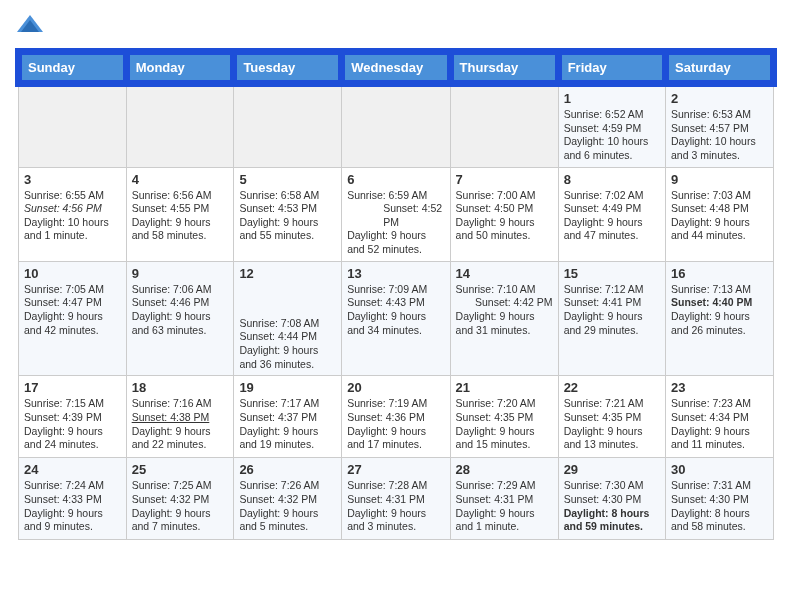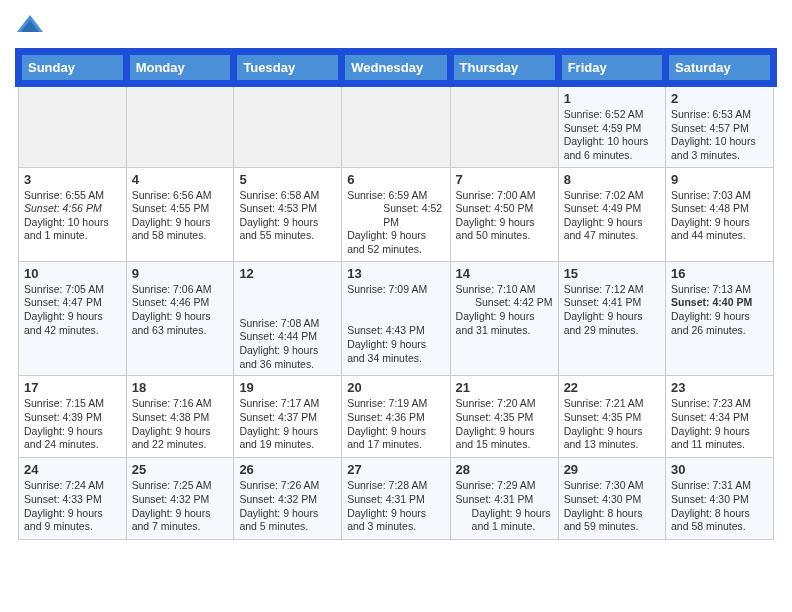--- a/index.html
+++ b/index.html
@@ -209,21 +209,21 @@
           </td>
           <td>
             <span class="day-num">12</span>
             <span style="display: block; line-height: 1.3; margin-top: 36px;">Sunrise: 7:08 AM</span>
             <span style="display: block; line-height: 1.3;">Sunset: 4:44 PM</span>
             <span style="display: block; line-height: 1.3;">Daylight: 9 hours and 36 minutes.</span>
           </td>
           <td>
             <span class="day-num">13</span>
             <span style="display: block; line-height: 1.3;">Sunrise: 7:09 AM</span>
-            <span style="display: block; line-height: 1.3; margin-top: 28px;">Sunset: 4:43 PM</span>
+            <span style="display: block; line-height: 1.3;">Sunset: 4:43 PM</span>
             <span style="display: block; line-height: 1.3;">Daylight: 9 hours and 34 minutes.</span>
           </td>
           <td>
             <span class="day-num">14</span>
             <span style="display: block; line-height: 1.3;">Sunrise: 7:10 AM</span>
             <span style="display: block; line-height: 1.3; text-align: right;">Sunset: 4:42 PM</span>
             <span style="display: block; line-height: 1.3;">Daylight: 9 hours and 31 minutes.</span>
           </td>
           <td>
             <span class="day-num">15</span>
@@ -241,21 +241,21 @@
         <tr>
           <td>
             <span class="day-num">17</span>
             <span style="display: block; line-height: 1.3;">Sunrise: 7:15 AM</span>
             <span style="display: block; line-height: 1.3;">Sunset: 4:39 PM</span>
             <span style="display: block; line-height: 1.3;">Daylight: 9 hours and 24 minutes.</span>
           </td>
           <td>
             <span class="day-num">18</span>
             <span style="display: block; line-height: 1.3;">Sunrise: 7:16 AM</span>
-            <span style="display: block; line-height: 1.3;">Sunset: 4:38 PM</span>
+            <span style="display: block; line-height: 1.3; text-decoration: underline;">Sunset: 4:38 PM</span>
             <span style="display: block; line-height: 1.3;">Daylight: 9 hours and 22 minutes.</span>
           </td>
           <td>
             <span class="day-num">19</span>
             <span style="display: block; line-height: 1.3;">Sunrise: 7:17 AM</span>
             <span style="display: block; line-height: 1.3;">Sunset: 4:37 PM</span>
             <span style="display: block; line-height: 1.3;">Daylight: 9 hours and 19 minutes.</span>
           </td>
           <td>
             <span class="day-num">20</span>
@@ -304,27 +304,27 @@
           <td>
             <span class="day-num">27</span>
             <span style="display: block; line-height: 1.3;">Sunrise: 7:28 AM</span>
             <span style="display: block; line-height: 1.3;">Sunset: 4:31 PM</span>
             <span style="display: block; line-height: 1.3;">Daylight: 9 hours and 3 minutes.</span>
           </td>
           <td>
             <span class="day-num">28</span>
             <span style="display: block; line-height: 1.3;">Sunrise: 7:29 AM</span>
             <span style="display: block; line-height: 1.3;">Sunset: 4:31 PM</span>
-            <span style="display: block; line-height: 1.3; margin-left: 16px;">Daylight: 9 hours and 1 minute.</span>
+            <span style="display: block; line-height: 1.3;">Daylight: 9 hours and 1 minute.</span>
           </td>
           <td>
             <span class="day-num">29</span>
             <span style="display: block; line-height: 1.3;">Sunrise: 7:30 AM</span>
             <span style="display: block; line-height: 1.3;">Sunset: 4:30 PM</span>
-            <span style="display: block; line-height: 1.3;">Daylight: 8 hours and 59 minutes.</span>
+            <span style="display: block; line-height: 1.3; font-weight: bold;">Daylight: 8 hours and 59 minutes.</span>
           </td>
           <td>
             <span class="day-num">30</span>
             <span style="display: block; line-height: 1.3;">Sunrise: 7:31 AM</span>
             <span style="display: block; line-height: 1.3;">Sunset: 4:30 PM</span>
             <span style="display: block; line-height: 1.3;">Daylight: 8 hours and 58 minutes.</span>
           </td>
         </tr>
       </tbody>
   </table>

